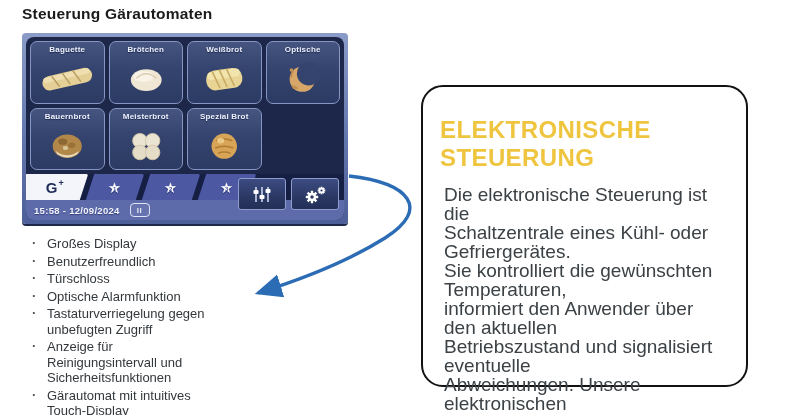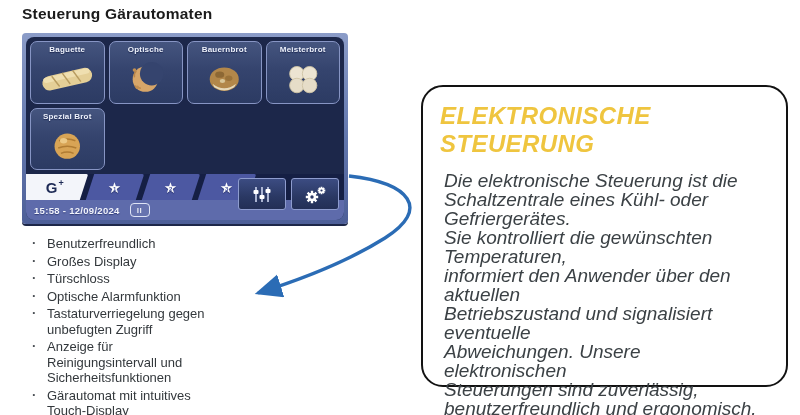--- a/index.html
+++ b/index.html
@@ -71,23 +71,23 @@
   .features ul{list-style:none;margin:0;padding:0;}
   .features li{
     position:relative;padding-left:19px;margin-bottom:2px;
     font-size:13px;line-height:15.5px;color:#33383c;white-space:pre-line;
   }
   .features li::before{
     content:"·";position:absolute;left:4px;top:-1px;color:#4a4f54;font-weight:700;
   }
   
   .panel{
-    position:absolute;left:421px;top:85px;width:367px;height:302px;
+    position:absolute;left:421px;top:85px;width:327px;height:302px;
     box-sizing:border-box;background:#ffffff;border:2px solid #121212;
-    border-radius:22px;padding:15px 20px 12px 17px;font-style:italic;
+    border-radius:22px;padding:29px 20px 12px 17px;
   }
   .panel-heading{
     margin:0 0 12px 0;font-size:24px;font-weight:800;line-height:1.18;
     color:#efc53f;letter-spacing:.4px;white-space:pre-line;
   }
   .panel-body{
     margin:4px;font-size:19px;line-height:19px;color:#3b4145;white-space:pre-line;
   }
   
   .arrow-overlay{position:absolute;left:0;top:0;width:800px;height:415px;pointer-events:none;}
@@ -106,21 +106,39 @@
         <svg viewBox="0 0 80 46">
           <g transform="rotate(-13 40 24)">
             <rect x="12" y="16" width="56" height="16" rx="8" fill="#e4cf97"></rect>
             <rect x="14" y="17" width="52" height="6" rx="3" fill="#efdfb0"></rect>
             <path d="M24 17 l6 13 M36 16 l6 14 M48 16 l6 14" stroke="#b89c60" stroke-width="1.6" fill="none"></path>
           </g>
         </svg>
       </div>
 
 
-
+      <div class="tile">
+        <span class="tile-label">Brötchen</span>
+        <svg viewBox="0 0 80 46">
+          <ellipse cx="40" cy="25" rx="17" ry="12" fill="#efe7d3"></ellipse>
+          <ellipse cx="37" cy="21" rx="11" ry="6" fill="#f8f3e6"></ellipse>
+          <path d="M29 23 Q40 13 51 23" stroke="#d9ccae" stroke-width="1.5" fill="none"></path>
+        </svg>
+      </div>
+
+      <div class="tile">
+        <span class="tile-label">Weißbrot</span>
+        <svg viewBox="0 0 80 46">
+          <g transform="rotate(-8 40 24)">
+            <rect x="20" y="13" width="40" height="22" rx="10" fill="#e8d494"></rect>
+            <rect x="22" y="14" width="36" height="9" rx="4.5" fill="#f2e4ad"></rect>
+            <path d="M28 14 l6 19 M36 13 l6 20 M44 13 l6 20" stroke="#c7ab64" stroke-width="1.8" fill="none"></path>
+          </g>
+        </svg>
+      </div>
 
       <div class="tile">
         <span class="tile-label">Optische</span>
         <svg viewBox="0 0 80 46">
           <circle cx="39" cy="24" r="14" fill="#d7a669"></circle>
           <circle cx="46" cy="18" r="13" fill="#35446e"></circle>
           <path d="M29 15 q-3 3 -2 7 M27 31 q3 3 7 3" stroke="#b9854a" stroke-width="1.5" fill="none"></path>
           <circle cx="30" cy="33" r="2" fill="#c08e51"></circle>
           <circle cx="27" cy="14" r="2" fill="#c08e51"></circle>
         </svg>
@@ -211,22 +229,22 @@
             <circle cx="18.5" cy="5.5" r="1.1" fill="#2b3866"></circle>
           </svg>
         </div>
       </div>
     </div>
   </div>
 </div>
 
 <div class="features">
   <ul>
+    <li>Großes Display</li>
     <li>Benutzerfreundlich</li>
-    <li>Großes Display</li>
     <li>Türschloss</li>
     <li>Optische Alarmfunktion</li>
     <li>Tastaturverriegelung gegen
 unbefugten Zugriff</li>
     <li>Anzeige für
 Reinigungsintervall und
 Sicherheitsfunktionen</li>
     <li>Gärautomat mit intuitives
 Touch-Display</li>
   </ul>

